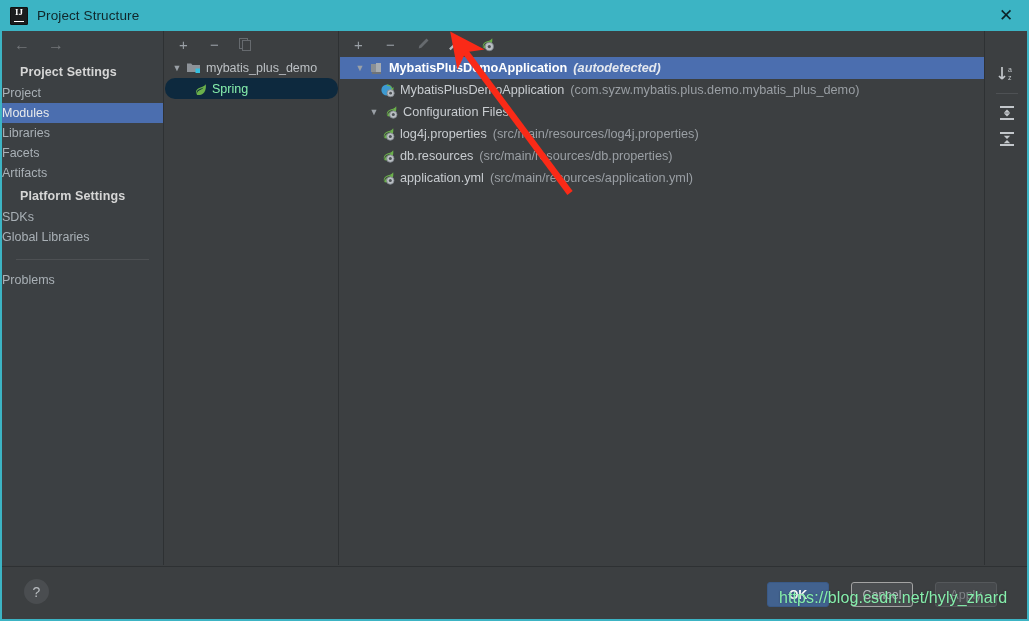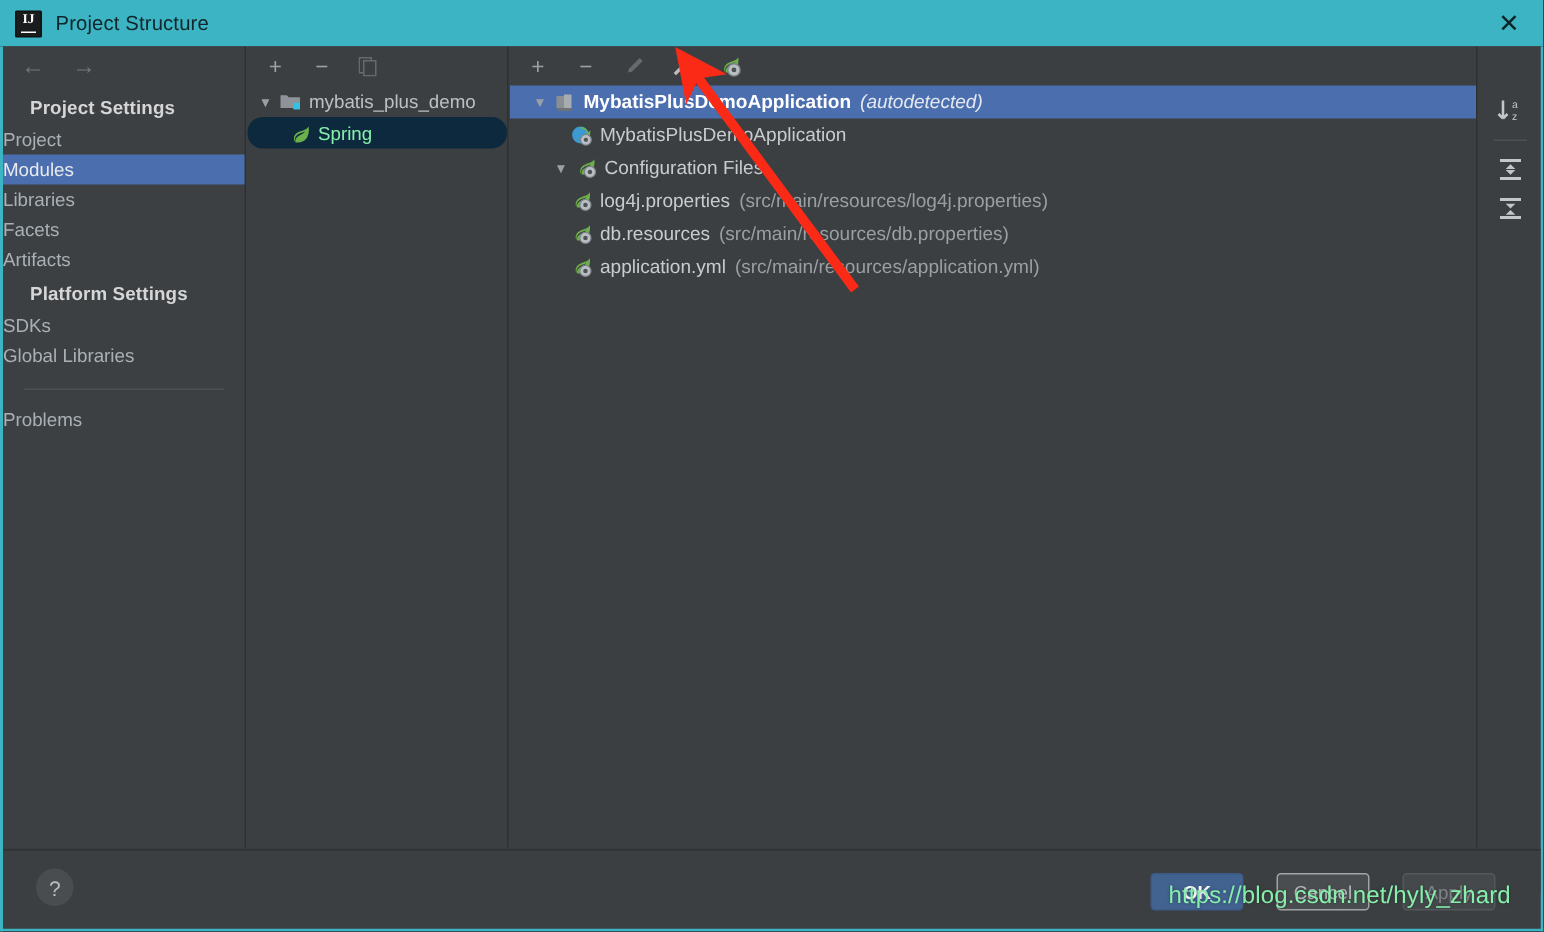--- a/index.html
+++ b/index.html
@@ -100,21 +100,21 @@
     position:absolute;left:338px;top:0;right:42px;height:534px;
     background:#3c3f41;border-right:1px solid #2e3133;box-sizing:border-box;
   }
   .detail-toolbar{height:26px;display:flex;align-items:center;padding-left:10px;gap:15px;}
   .drow{
     height:22px;display:flex;align-items:center;font-size:12.7px;
     color:#b9bdc1;white-space:nowrap;cursor:pointer;
   }
   .drow.sel{background:#4b6eaf;}
   .drow.sel .lbl{color:#ffffff;font-weight:bold;}
-  .drow.sel .meta{color:#e4e8ef;font-style:italic;font-weight:normal;}
+  .drow.sel .meta{color:#e4e8ef;font-style:italic;font-weight:bold;}
   .lbl{color:#c8ccd0;}
   .meta{color:#9a9fa4;margin-left:6px;}
   .indent8{width:8px;flex:none;}
   .indent22{width:22px;flex:none;}
   .indent40{width:40px;flex:none;}
 
   
   .vtools{
     position:absolute;right:0;top:0;width:41px;height:534px;background:#3c3f41;
     display:flex;flex-direction:column;align-items:center;padding-top:30px;gap:0;
@@ -261,20 +261,21 @@
         <span class="indent40"></span>
         <span class="ic">
           <svg width="16" height="15" viewBox="0 0 16 15" aria-hidden="true">
             <circle cx="7" cy="7" r="5.6" fill="#3d9ad1"></circle>
             <path d="M7 1.6a5.6 5.6 0 0 1 5.2 3.6l1.4-1.3-0.2 3.3-3.2-.4 1.3-1.1A4.3 4.3 0 0 0 7 2.9z" fill="#6bb04b"></path>
             <circle cx="10.6" cy="10.2" r="3.6" fill="#b9bec3" stroke="#7e848a" stroke-width="0.8"></circle>
             <circle cx="10.6" cy="10.2" r="1.4" fill="#4d5256"></circle>
           </svg>
         </span>
         <span class="lbl">MybatisPlusDemoApplication</span>
+        <span class="meta">(com.syzw.mybatis.plus.demo.mybatis_plus_demo)</span>
       </div>
 
       <div class="drow">
         <span class="indent22"></span>
         <span class="twisty">▼</span>
         <span class="ic">
           <svg width="16" height="15" viewBox="0 0 16 15" aria-hidden="true">
             <path d="M13.2 1.2C11.8 3.6 8.6 3.9 6.4 5 4.3 6.2 3.3 8.1 4 10.4c.2.5.5.9.5.9s-.7-2.4.9-4.2c1.4-1.6 3.9-1.7 5.6-2.8-1.2 1.7-3.5 2.3-5 3.4-1.1.9-1.6 2.3-1.2 3.6 2.6.4 5.4-.5 6.9-2.6 1.6-2.3 1.9-5.5 1.5-7.5z" fill="#6bb04b"></path>
             <circle cx="10.3" cy="9.6" r="3.7" fill="#b9bec3" stroke="#7e848a" stroke-width="0.8"></circle>
             <circle cx="10.3" cy="9.6" r="1.5" fill="#4d5256"></circle>

